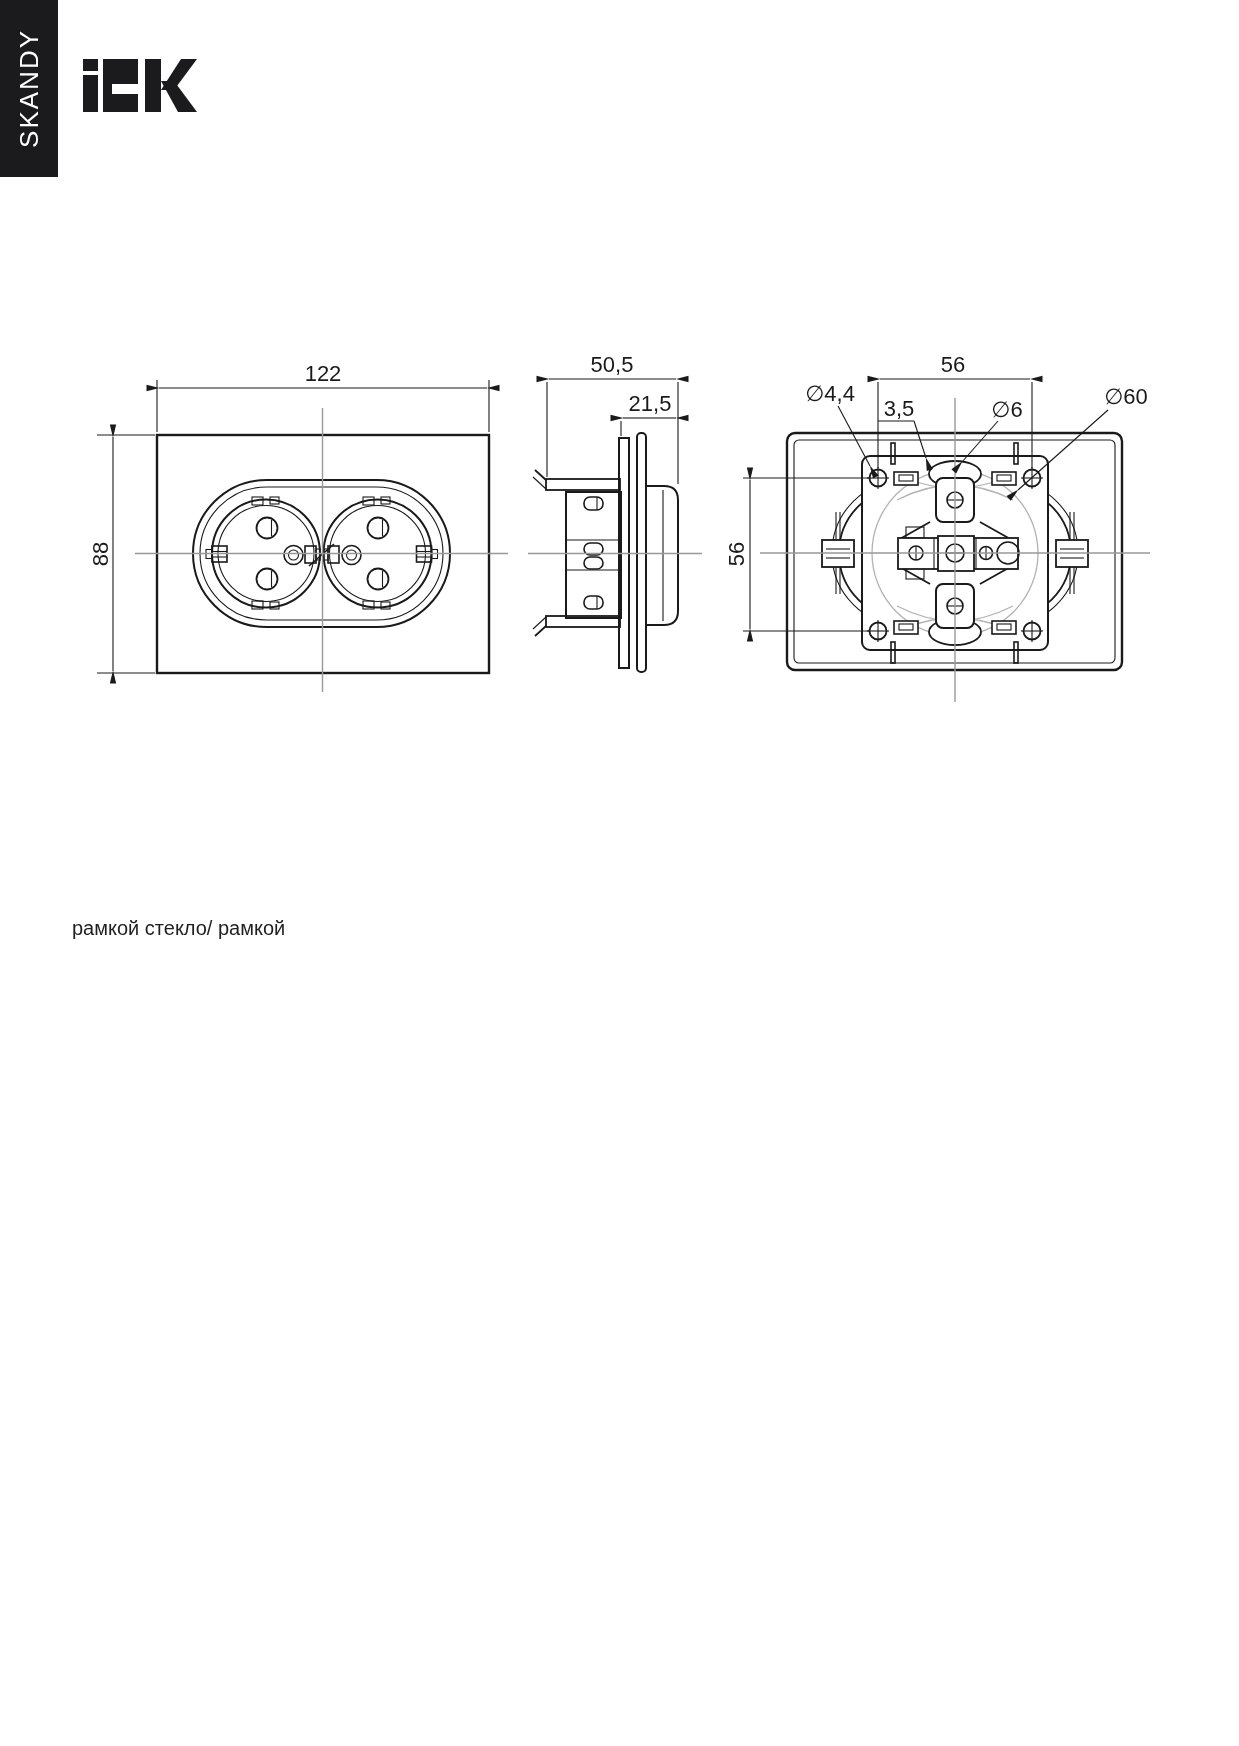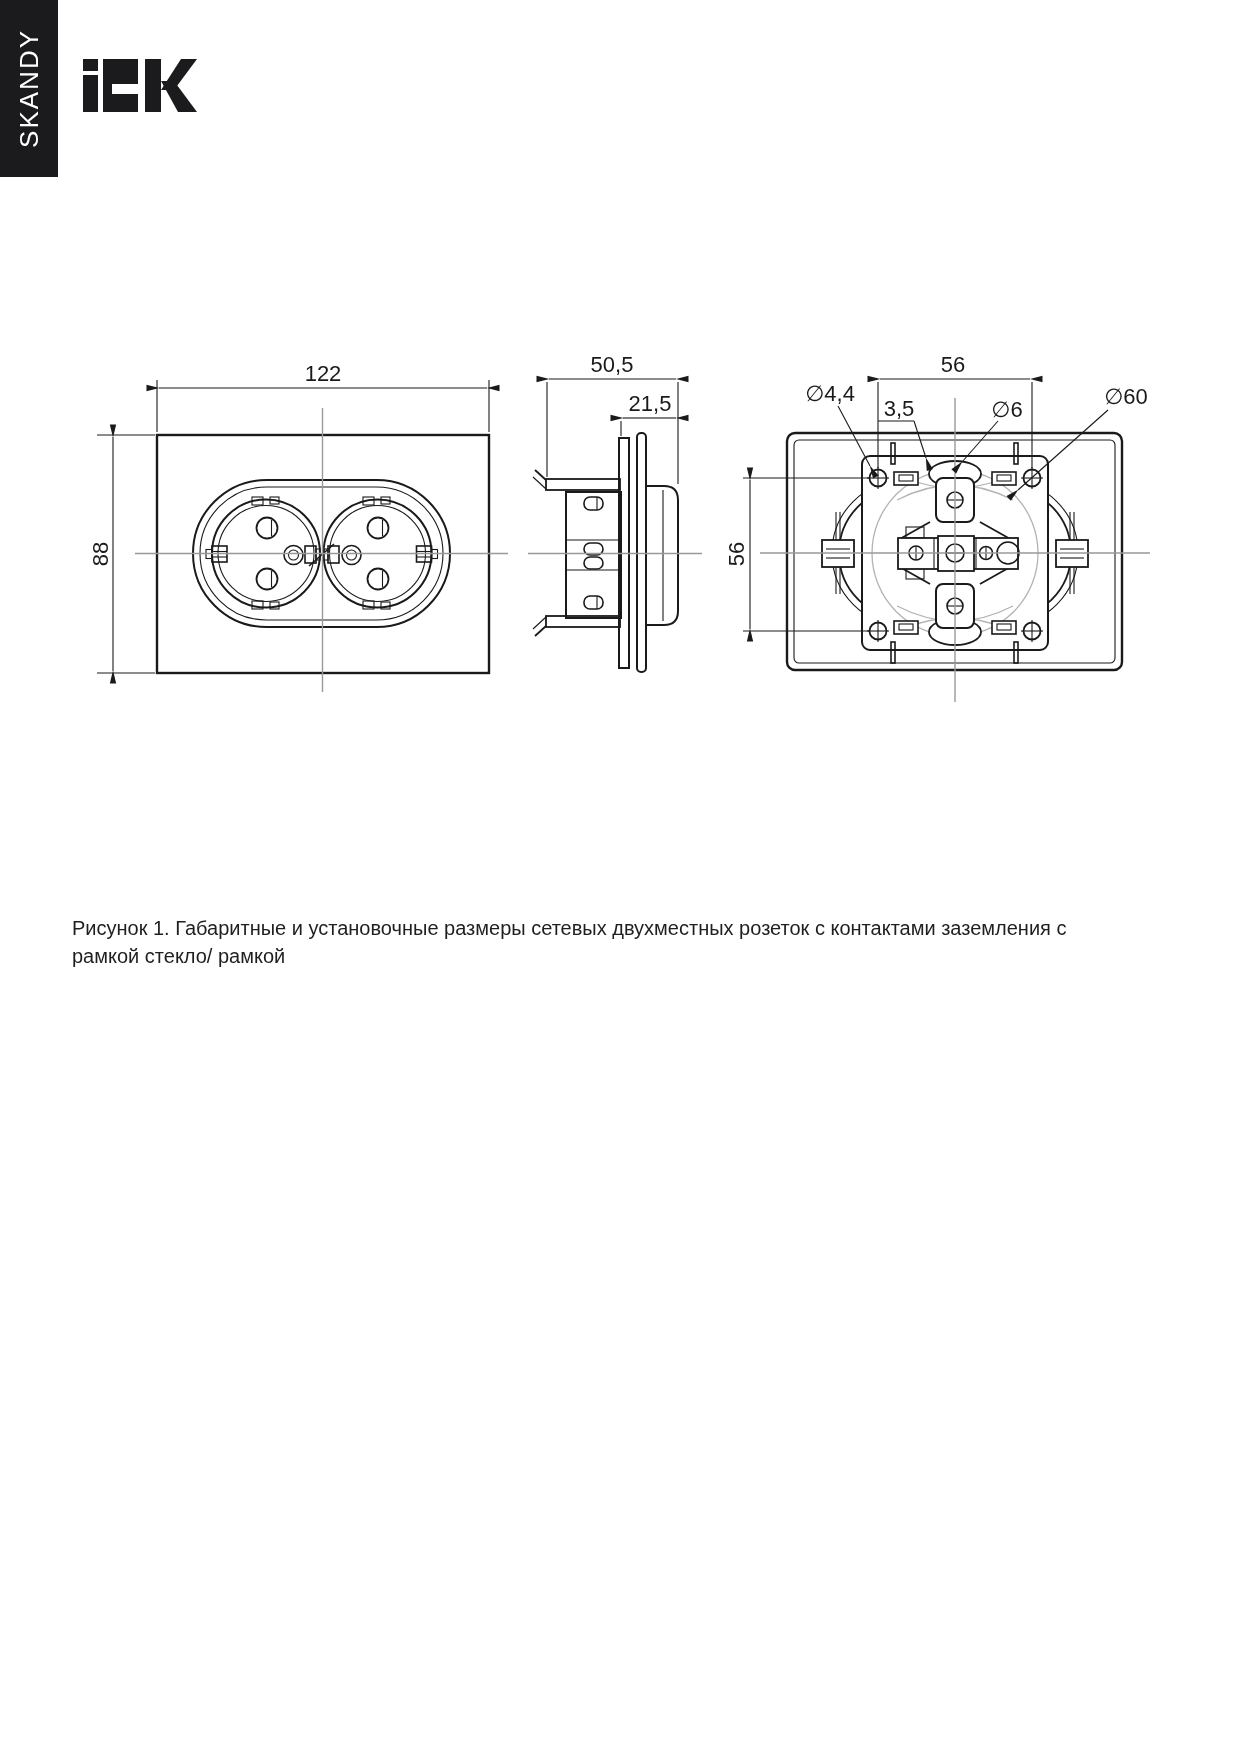--- a/index.html
+++ b/index.html
@@ -311,17 +311,16 @@
       </g>
 
       <g>
         <line class="thin" x1="1108" y1="410" x2="1018" y2="490" marker-end="url(#ar)"></line>
         <text x="1126" y="404" text-anchor="middle">∅60</text>
       </g>
     </g>
   </svg>
 
   <div id="caption">
-    <span>Рисунок 1. Габаритные и установочные размеры сетевых двухместных розеток с контактами заземления с</span>
     <span>рамкой стекло/ рамкой</span>
   </div>
 
 </div>
 
 </body></html>

